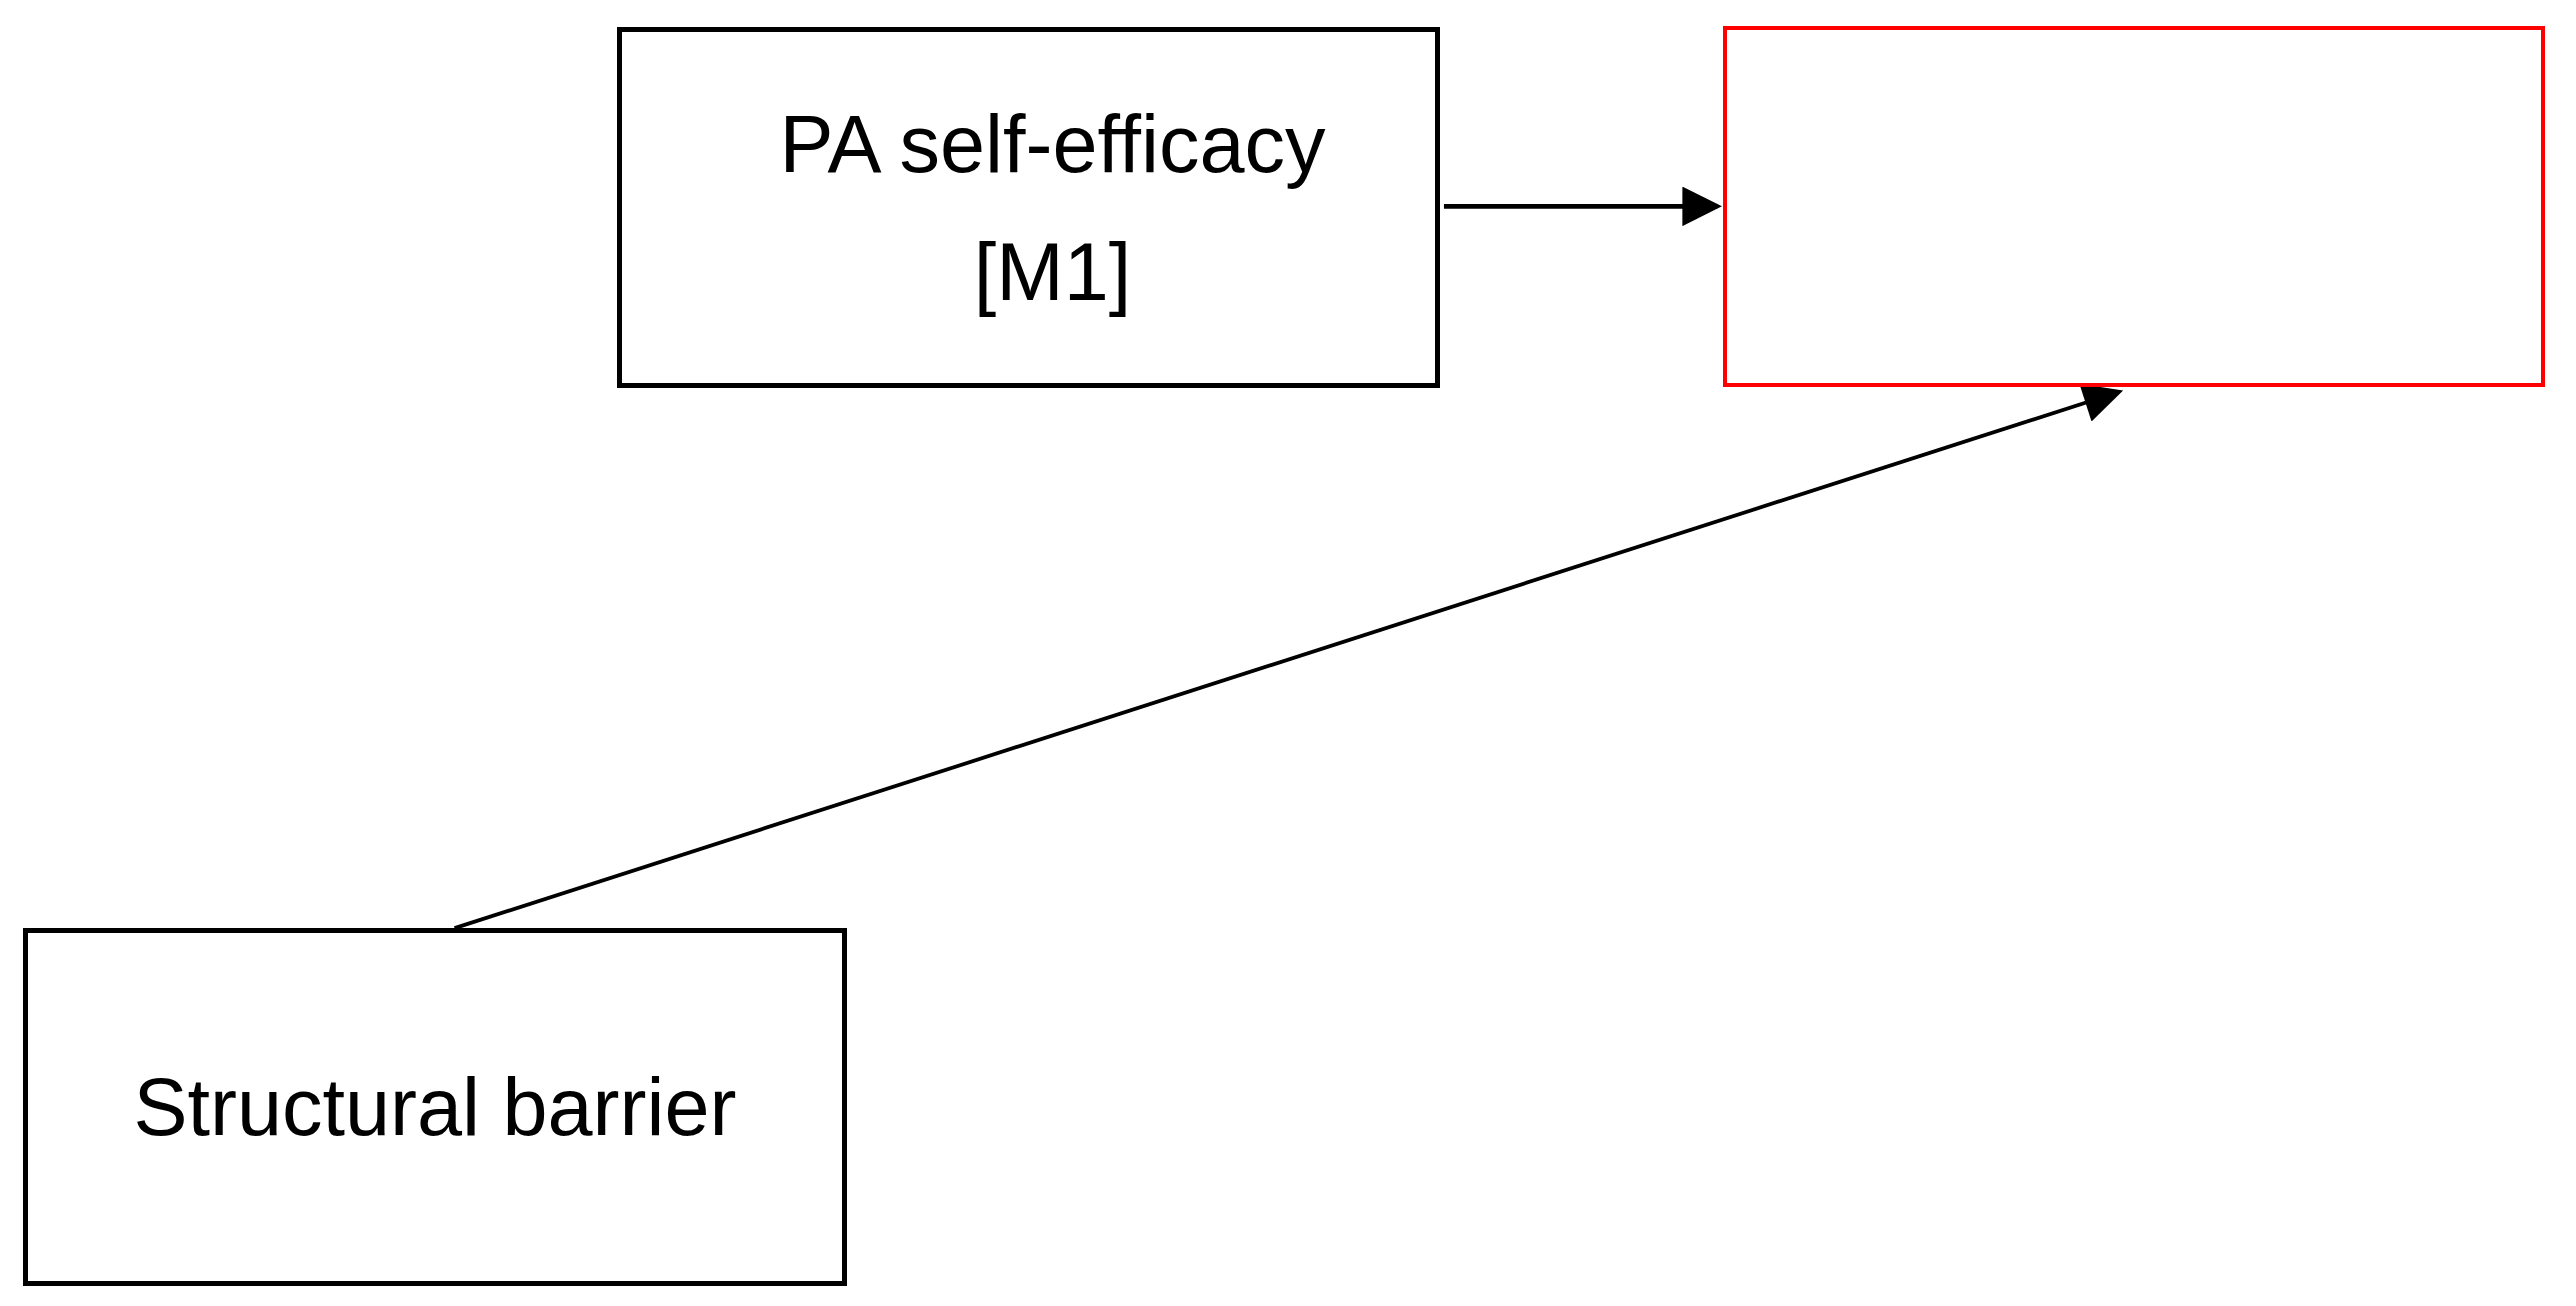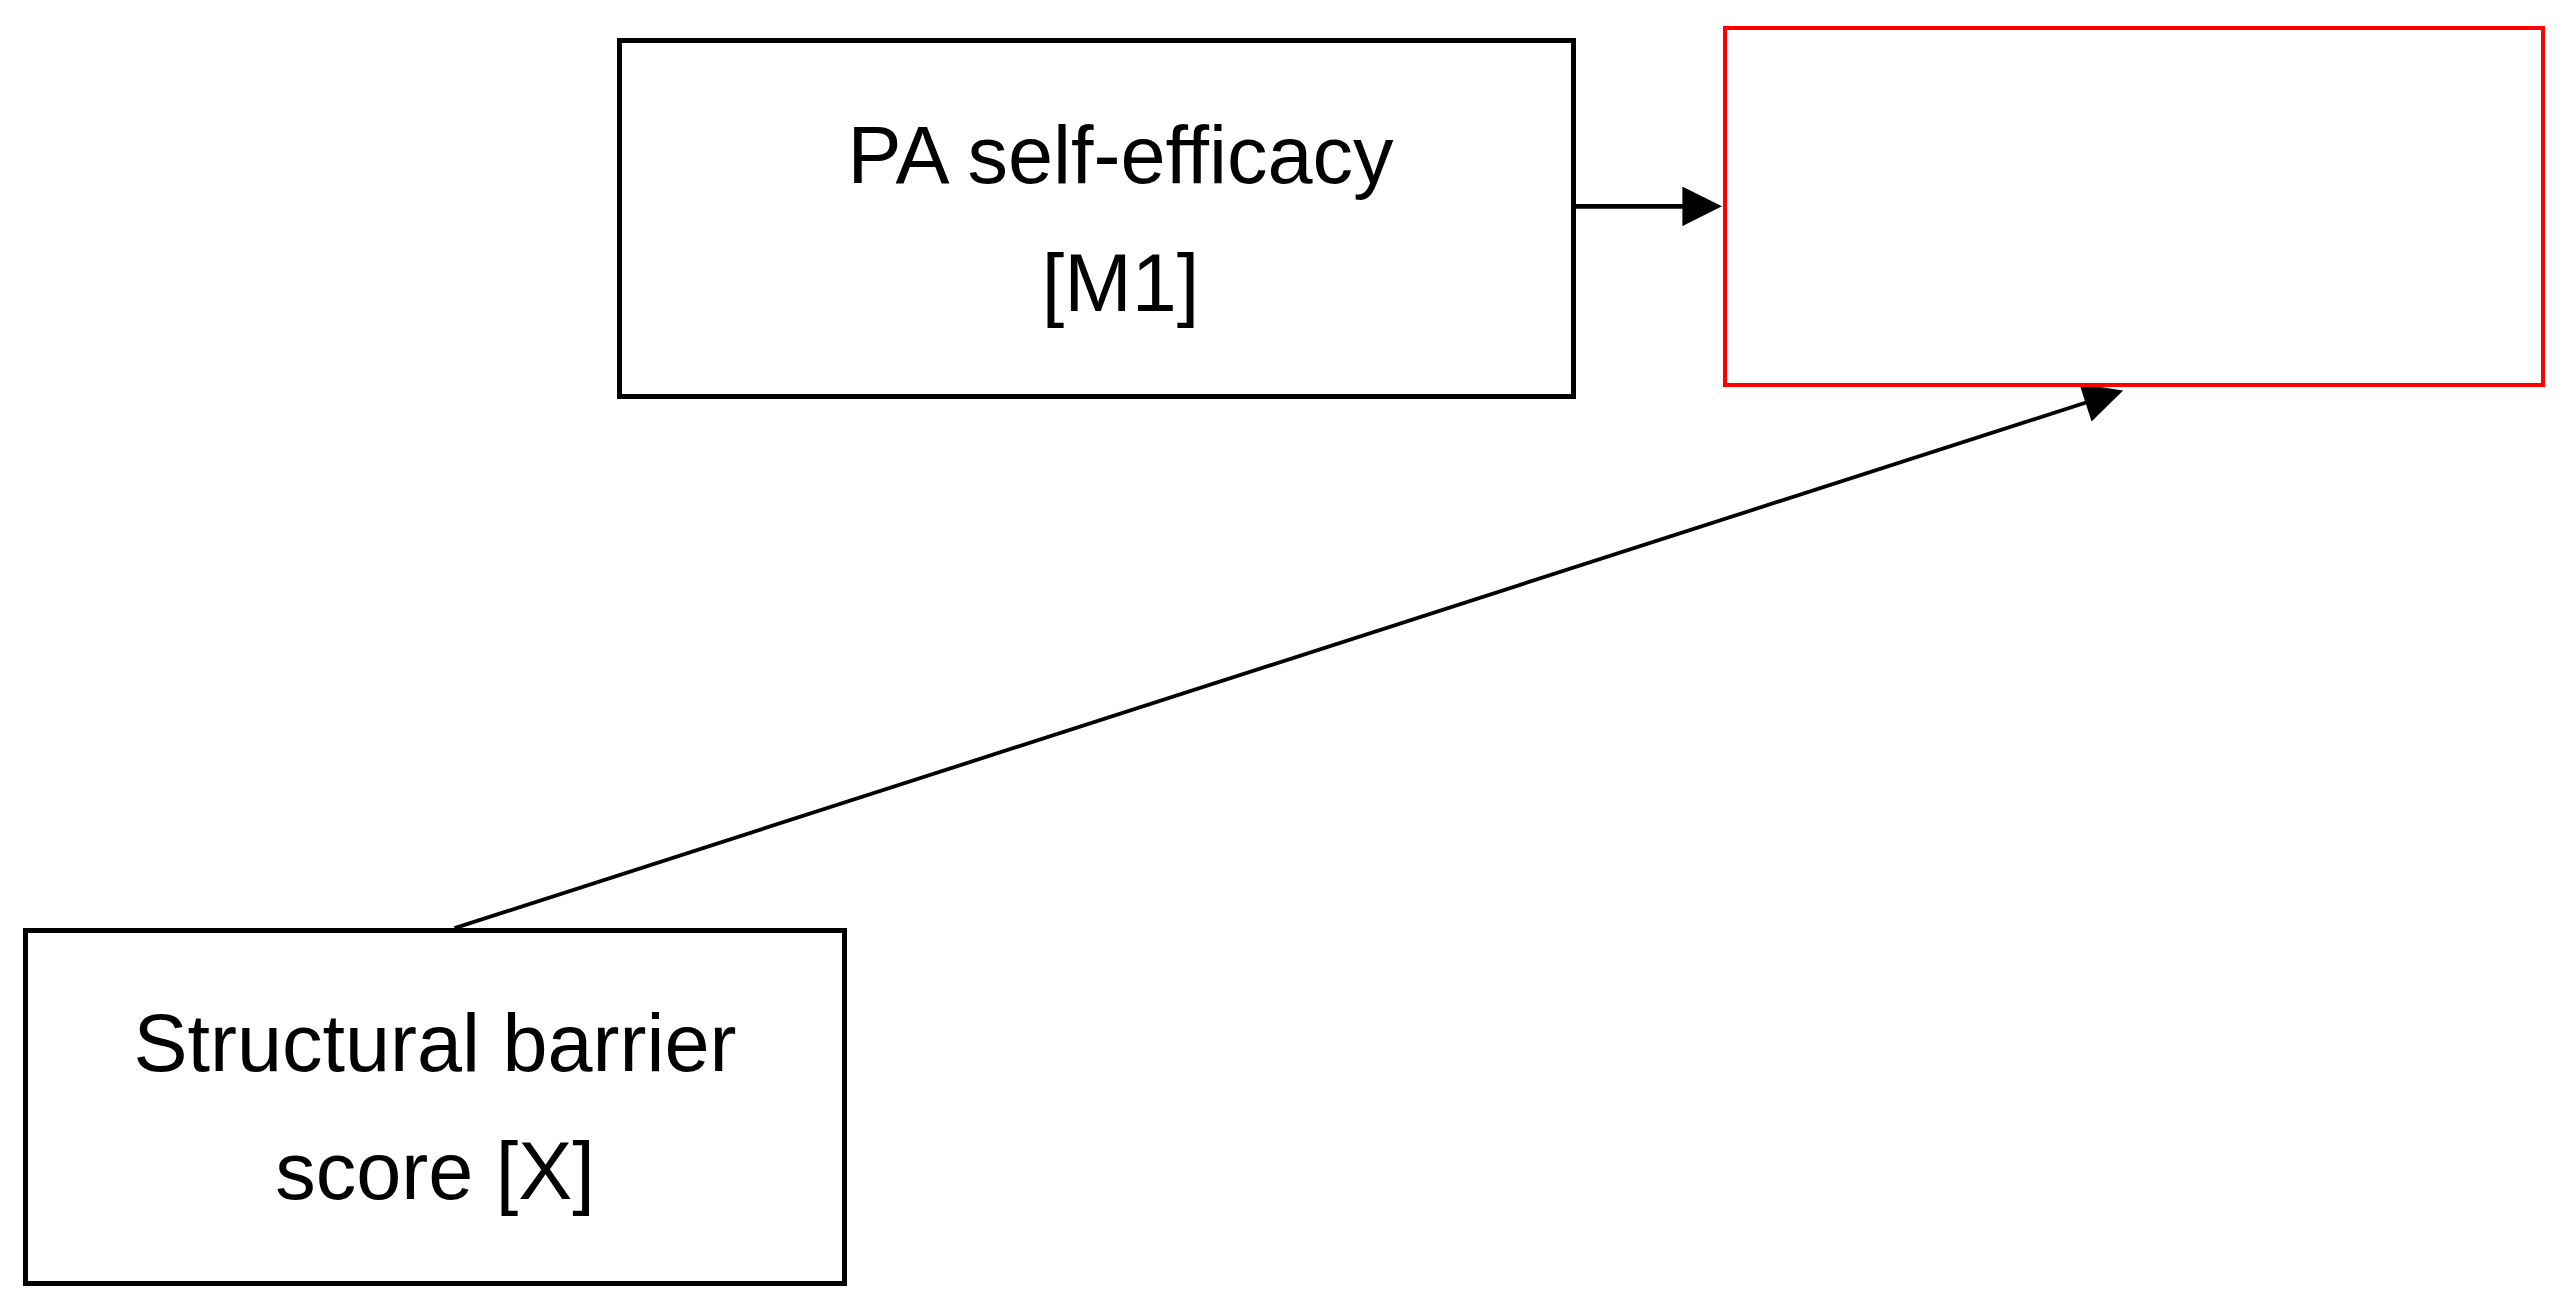--- a/index.html
+++ b/index.html
@@ -37,21 +37,21 @@
     text-align: center;
     color: #000000;
     font-size: 81px;
     line-height: 128px;
     letter-spacing: 0px;
   }
   .node span {
     display: block;
     white-space: nowrap;
   }
-  #node-m1 { left: 617px;  top: 38px;  width: 959px; height: 361px; padding-left: 48px; }
+  #node-m1 { left: 617px;  top: 27px;  width: 823px; height: 361px; padding-left: 48px; }
   #node-m2 { left: 1723px; top: 26px;  width: 822px; height: 361px; border-width: 4.7px; }
   #node-x  { left: 23px;   top: 928px; width: 824px; height: 358px; }
 </style>
 </head>
 <body>
 
 <div class="canvas">
 
   <svg class="arrow-layer" viewBox="0 0 2733 1386" xmlns="http://www.w3.org/2000/svg">
     <defs>
@@ -66,17 +66,16 @@
   <div class="node" id="node-m1" style="border-color: rgb(0, 0, 0);">
     <span>PA self-efficacy</span>
     <span>[M1]</span>
   </div>
 
   <div class="node" id="node-m2" style="border-color: rgb(254, 0, 0);">
   </div>
 
   <div class="node" id="node-x" style="border-color: rgb(0, 0, 0);">
     <span>Structural barrier</span>
-    <span>score [X]</span>
   </div>
 
 </div>
 
 
 </body></html>

